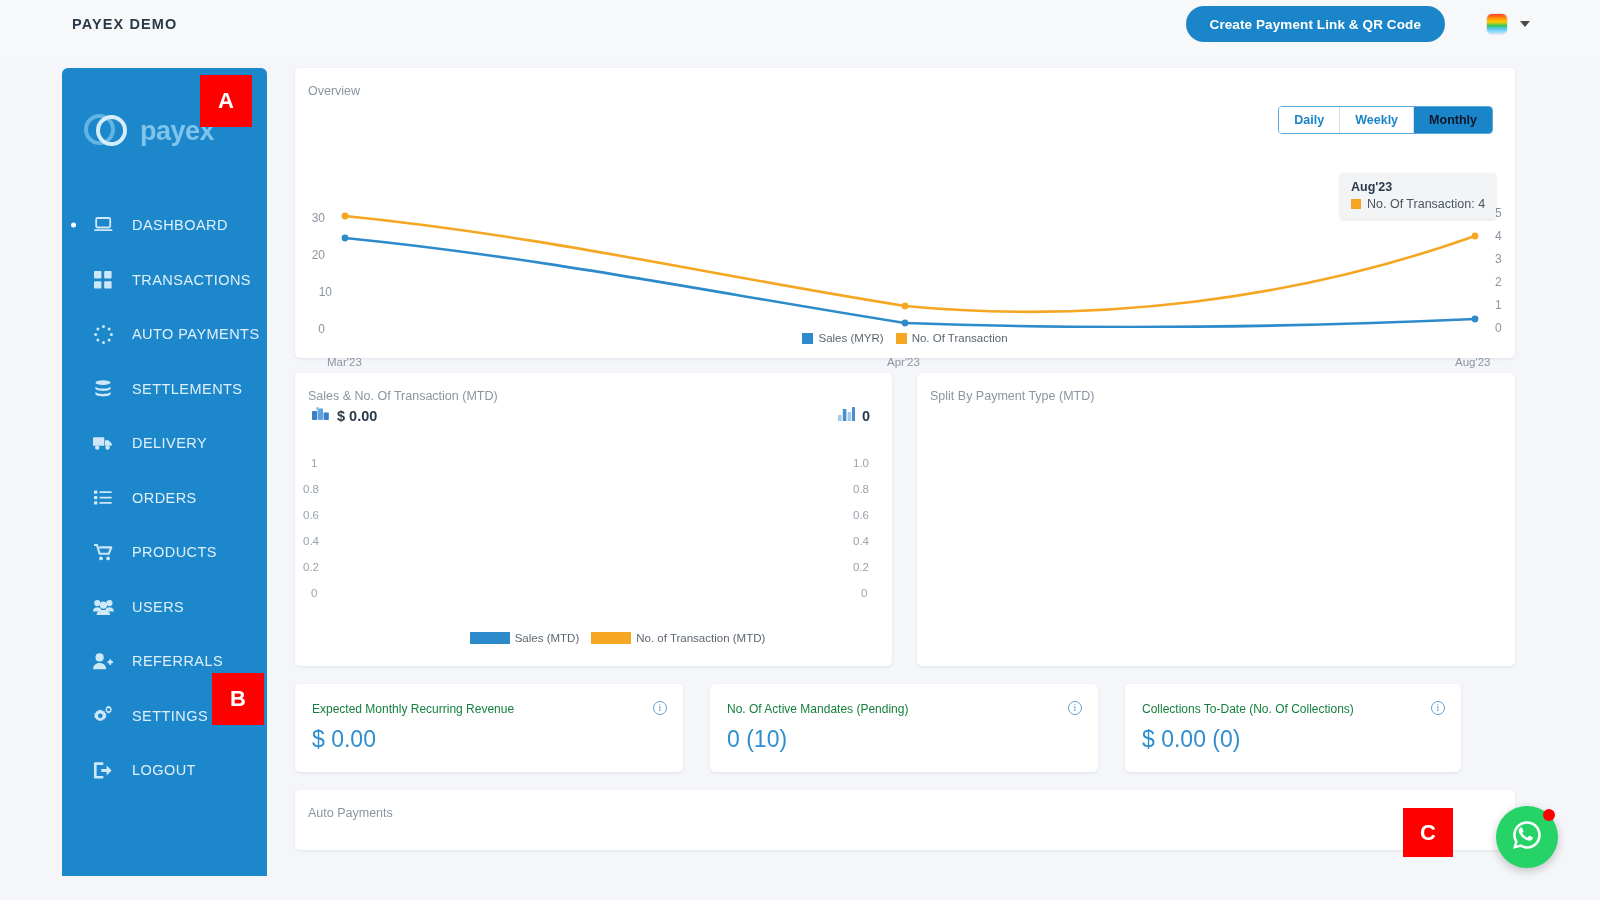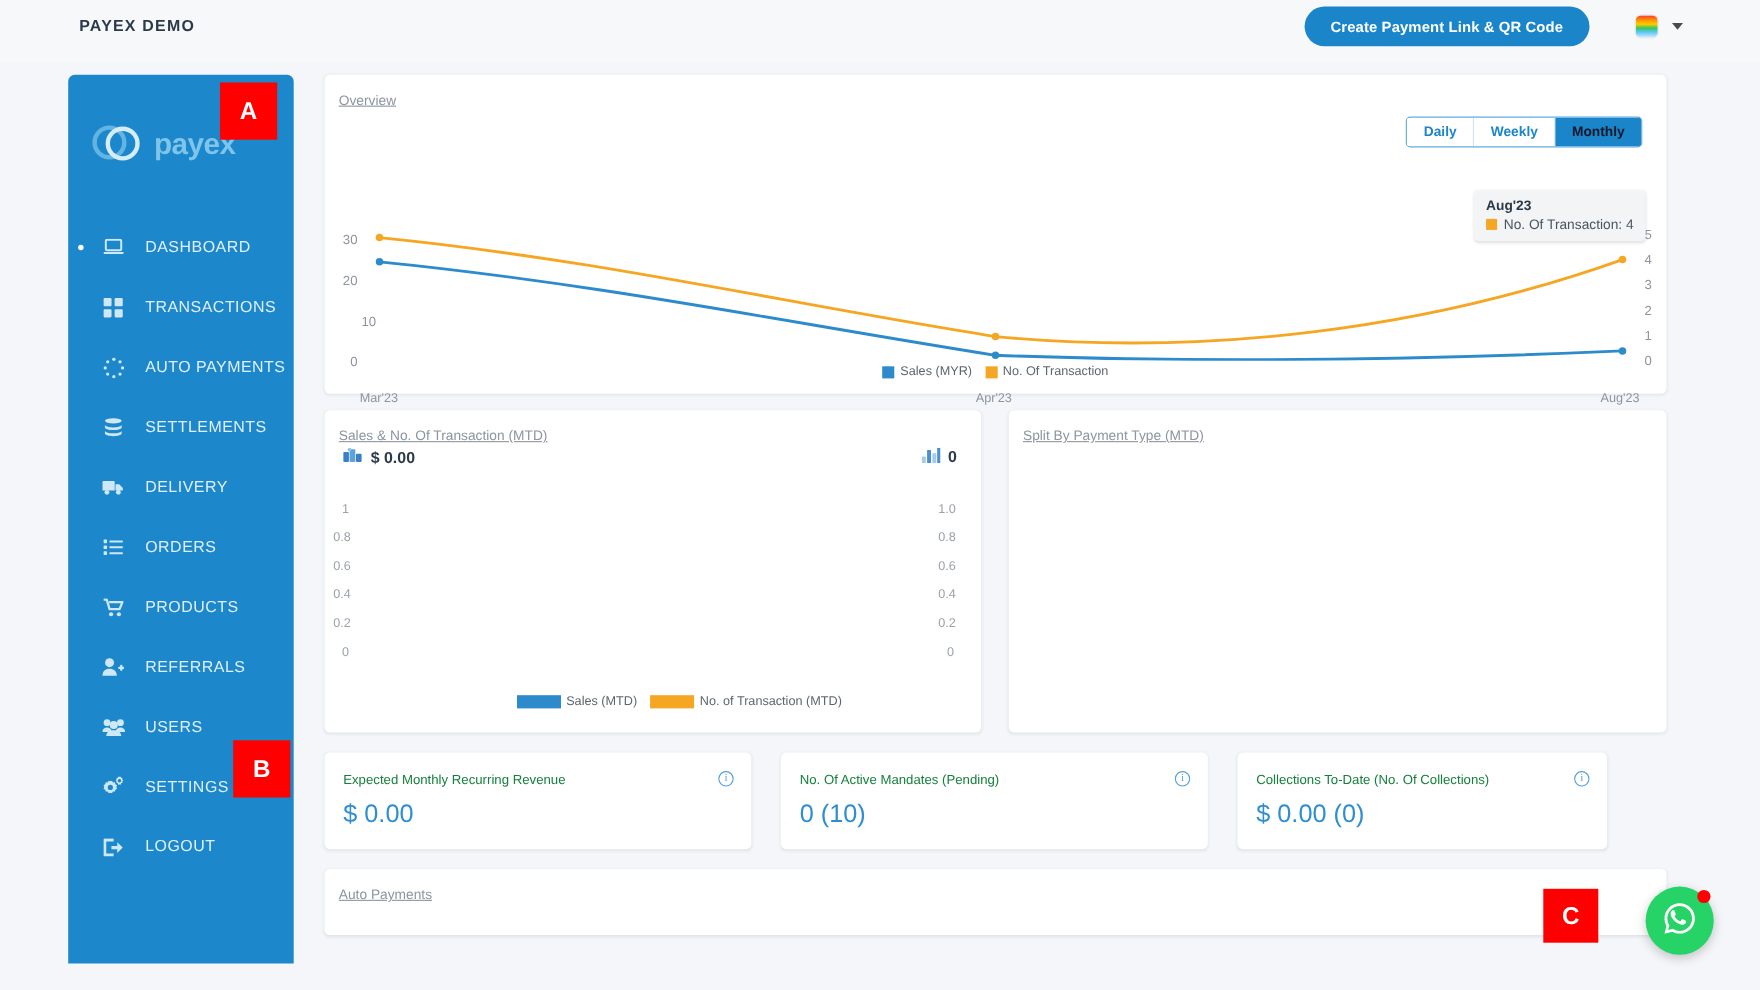--- a/index.html
+++ b/index.html
@@ -90,21 +90,21 @@
   .nav-ico svg { display: block; }
   .nav-label { white-space: nowrap; }
 
   
   .main { position: absolute; left: 295px; top: 68px; width: 1220px; }
   .card {
     background: #fff; border-radius: 5px;
     box-shadow: 0 1px 3px rgba(40,60,90,.10);
   }
   .card-title {
-    font-size: 12.5px; color: #8c95a0; padding: 16px 0 0 13px; text-decoration: underline;
+    font-size: 12.5px; color: #8c95a0; padding: 16px 0 0 13px;
   }
 
   
   .overview { position: relative; height: 290px; width: 1220px; }
   .seg {
     position: absolute; right: 22px; top: 38px;
     display: flex; border-radius: 4px; overflow: hidden;
     border: 1px solid #5aa9dd;
     font-size: 12.5px; font-weight: bold;
   }
@@ -322,46 +322,46 @@
               <path d="M0 1h3l2.6 8.8h9.1l2.6-6.4H5.2" fill="none" stroke="currentColor" stroke-width="2.1" stroke-linejoin="round"></path>
               <circle cx="7" cy="14.4" r="1.9"></circle>
               <circle cx="14.1" cy="14.4" r="1.9"></circle>
             </svg>
         </span>
         <span class="nav-label">PRODUCTS</span>
       </div>
 
       <div class="nav-item">
         <span class="nav-ico">
-          <svg width="20" height="17" viewBox="0 0 20 17" fill="currentColor">
-              <circle cx="6.6" cy="4.4" r="4.1"></circle>
-              <path d="M0 16.3c0-3.9 2.95-6.3 6.6-6.3s6.6 2.4 6.6 6.3z"></path>
-              <rect x="14.4" y="8.1" width="5.6" height="2.1" rx="1"></rect>
-              <rect x="16.2" y="6.3" width="2.1" height="5.6" rx="1"></rect>
-            </svg>
-        </span>
-        <span class="nav-label">REFERRALS</span>
-      </div>
-
-      <div class="nav-item">
-        <span class="nav-ico">
           <svg width="21" height="16" viewBox="0 0 21 16" fill="currentColor">
               <circle cx="4.3" cy="4" r="3.1"></circle>
               <circle cx="16.5" cy="4" r="3.1"></circle>
               <circle cx="10.4" cy="6.1" r="3.7"></circle>
               <path d="M0 12.4c0-2.6 1.95-4.1 4.3-4.1s4.3 1.5 4.3 4.1z"></path>
               <path d="M12.2 12.4c0-2.6 1.95-4.1 4.3-4.1s4.3 1.5 4.3 4.1z"></path>
               <path d="M3.6 16c0-3.1 2.9-5.1 6.8-5.1s6.8 2 6.8 5.1z"></path>
             </svg>
         </span>
         <span class="nav-label">USERS</span>
       </div>
 
       <div class="nav-item">
         <span class="nav-ico">
+          <svg width="20" height="17" viewBox="0 0 20 17" fill="currentColor">
+              <circle cx="6.6" cy="4.4" r="4.1"></circle>
+              <path d="M0 16.3c0-3.9 2.95-6.3 6.6-6.3s6.6 2.4 6.6 6.3z"></path>
+              <rect x="14.4" y="8.1" width="5.6" height="2.1" rx="1"></rect>
+              <rect x="16.2" y="6.3" width="2.1" height="5.6" rx="1"></rect>
+            </svg>
+        </span>
+        <span class="nav-label">REFERRALS</span>
+      </div>
+
+      <div class="nav-item">
+        <span class="nav-ico">
           <svg width="21" height="19" viewBox="0 0 21 19" fill="currentColor">
             <path d="M7.3 4.2l1.5-.5.9 1.6 1.8-.1.4 1.7 1.6.9-.8 1.6.8 1.6-1.6.9-.4 1.7-1.8-.1-.9 1.6-1.5-.5-1.5.5-.9-1.6-1.8.1-.4-1.7-1.6-.9.8-1.6-.8-1.6 1.6-.9.4-1.7 1.8.1.9-1.6z"></path>
             <circle cx="7.3" cy="9.8" r="2.4" fill="#1c87cb"></circle>
             <path d="M15.6 0l1.1-.1.5 1.2 1.2.4-.2 1.2.8.9-.8.9.2 1.2-1.2.4-.5 1.2-1.1-.1-1.1.1-.5-1.2-1.2-.4.2-1.2-.8-.9.8-.9-.2-1.2 1.2-.4.5-1.2z"></path>
             <circle cx="15.6" cy="3.7" r="1.6" fill="#1c87cb"></circle>
           </svg>
         </span>
         <span class="nav-label">SETTINGS</span>
       </div>
 
@@ -386,21 +386,21 @@
       <div class="seg">
         <div>Daily</div>
         <div>Weekly</div>
         <div class="active">Monthly</div>
       </div>
 
       <div class="plot">
 
         <div class="ytick" style="left:0px;  top:83px;">30</div>
         <div class="ytick" style="left:0px;  top:120px;">20</div>
-        <div class="ytick" style="left:17px;  top:157px;">10</div>
+        <div class="ytick" style="left:7px;  top:157px;">10</div>
         <div class="ytick" style="left:0px;  top:194px;">0</div>
 
         <div class="ytick right" style="left:1200px; top:78px;">5</div>
         <div class="ytick right" style="left:1200px; top:101px;">4</div>
         <div class="ytick right" style="left:1200px; top:124px;">3</div>
         <div class="ytick right" style="left:1200px; top:147px;">2</div>
         <div class="ytick right" style="left:1200px; top:170px;">1</div>
         <div class="ytick right" style="left:1200px; top:193px;">0</div>
 
         <svg width="1220" height="200" style="position:absolute;left:0;top:0;">

